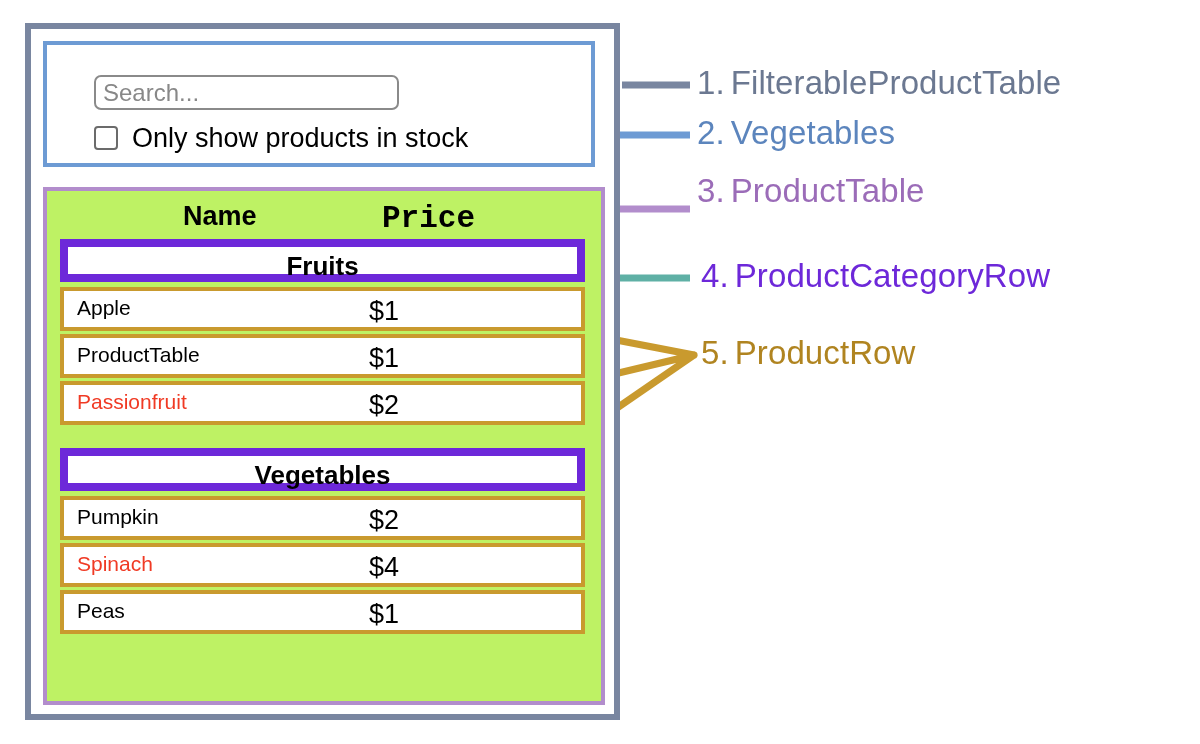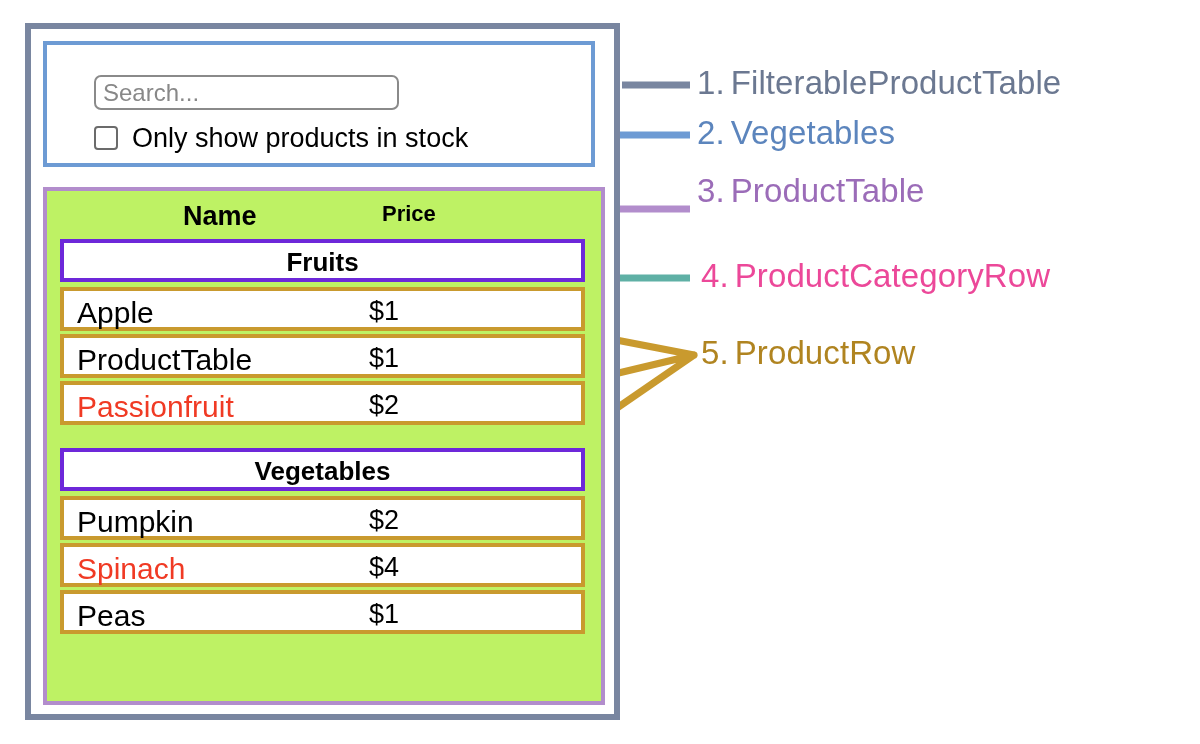--- a/index.html
+++ b/index.html
@@ -127,32 +127,32 @@
     top: 6px;
     font-size: 27px;
     font-weight: bold;
     color: #000000;
     font-family: "Liberation Sans", sans-serif;
   }
   .th-price {
     position: absolute;
     left: 322px;
     top: 6px;
-    font-size: 22px;
+    font-size: 31px;
     font-weight: bold;
     color: #000000;
-    font-family: Liberation Sans, sans-serif;
+    font-family: Liberation Mono, monospace;
   }
 
   
   .category-row {
     position: relative;
     width: 525px;
     height: 43px;
-    border: 4px solid #6d28d9;
+    border: 8px solid #6d28d9;
     background: #ffffff;
     box-sizing: border-box;
     margin-bottom: 5px;
   }
   .category-row .cat-label {
     position: absolute;
     left: 0;
     right: 0;
     top: 4px;
     text-align: center;
@@ -168,21 +168,21 @@
     height: 44px;
     border: 4px solid #c99a2e;
     background: #ffffff;
     box-sizing: border-box;
     margin-bottom: 3px;
   }
   .product-row .pr-name {
     position: absolute;
     left: 13px;
     top: 5px;
-    font-size: 30px;
+    font-size: 21px;
     color: #000000;
     font-family: "Liberation Sans", sans-serif;
     white-space: nowrap;
   }
   .product-row .pr-name.out-of-stock {
     color: #f03a24;
   }
   .product-row .pr-price {
     position: absolute;
     left: 305px;
@@ -288,21 +288,21 @@
   </div>
 
   <div class="annotation" style="left:697px; top:114px; color:#5c85bd;">
     <span class="num">2.</span><span>Vegetables</span>
   </div>
 
   <div class="annotation" style="left:697px; top:172px; color:#9b6cb8;">
     <span class="num">3.</span><span>ProductTable</span>
   </div>
 
-  <div class="annotation" style="left:701px; top:257px; color:#ec4899;">
+  <div class="annotation" style="left:701px; top:257px; color:#6d28d9;">
     <span class="num">4.</span><span>ProductCategoryRow</span>
   </div>
 
   <div class="annotation" style="left:701px; top:334px; color:#b08420;">
     <span class="num">5.</span><span>ProductRow</span>
   </div>
 
 </div>
 
 </body></html>

